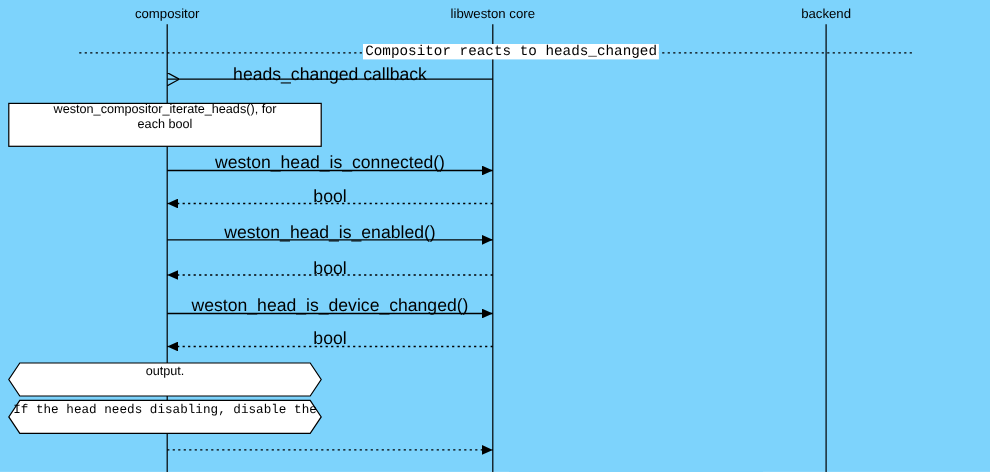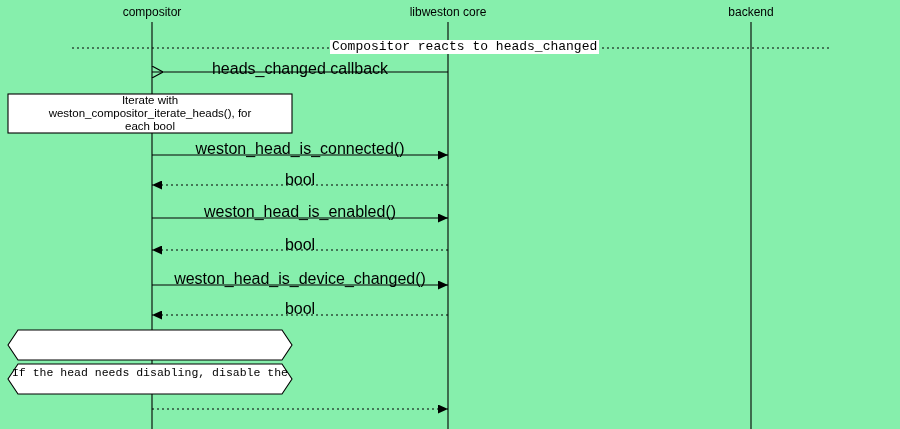--- a/index.html
+++ b/index.html
@@ -9,21 +9,21 @@
   }
   body {
     font-family: "Liberation Sans", sans-serif;
     color: #000000;
   }
   #diagram {
     position: relative;
     width: 900px;
     height: 429px;
     overflow: hidden;
-    background: #86efac;
+    background: #7dd3fc;
   }
   #diagram svg {
     position: absolute;
     left: 0;
     top: 0;
   }
   .participant-label {
     position: absolute;
     font-size: 12px;
     line-height: 14px;
@@ -98,25 +98,25 @@
         <line x1="152" y1="409" x2="448" y2="409" stroke="#000000" stroke-width="1.2" stroke-dasharray="2,3" marker-end="url(#arrow-filled-right)"></line>
       </g>
   </svg>
 
   <div id="labels-layer">
       <div class="participant-label" style="left: 152px; top: 5px;">compositor</div>
       <div class="participant-label" style="left: 448px; top: 5px;">libweston core</div>
       <div class="participant-label" style="left: 751px; top: 5px;">backend</div>
       <div class="divider-label" style="left: 330px; top: 40px;">Compositor reacts to heads_changed</div>
       <div class="note-text" style="left: 8px; width: 284px; top: 93.5px;">
-        <div>Iterate with</div>
         <div>weston_compositor_iterate_heads(), for</div>
         <div>each bool</div>
       </div>
       <div class="note-text" style="left: 8px; width: 284px; top: 331.5px;">
+        <div>output.</div>
       </div>
       <div class="note-text" style="left: 8px; width: 284px; top: 365.5px; font-family: Liberation Mono, monospace;">
         <div>If the head needs disabling, disable the</div>
       </div>
       <div class="msg-label" style="left: 300px; top: 62px;">heads_changed callback</div>
       <div class="msg-label" style="left: 300px; top: 142px;">weston_head_is_connected()</div>
       <div class="msg-label" style="left: 300px; top: 173px;">bool</div>
       <div class="msg-label" style="left: 300px; top: 205px;">weston_head_is_enabled()</div>
       <div class="msg-label" style="left: 300px; top: 238px;">bool</div>
       <div class="msg-label" style="left: 300px; top: 272px;">weston_head_is_device_changed()</div>

